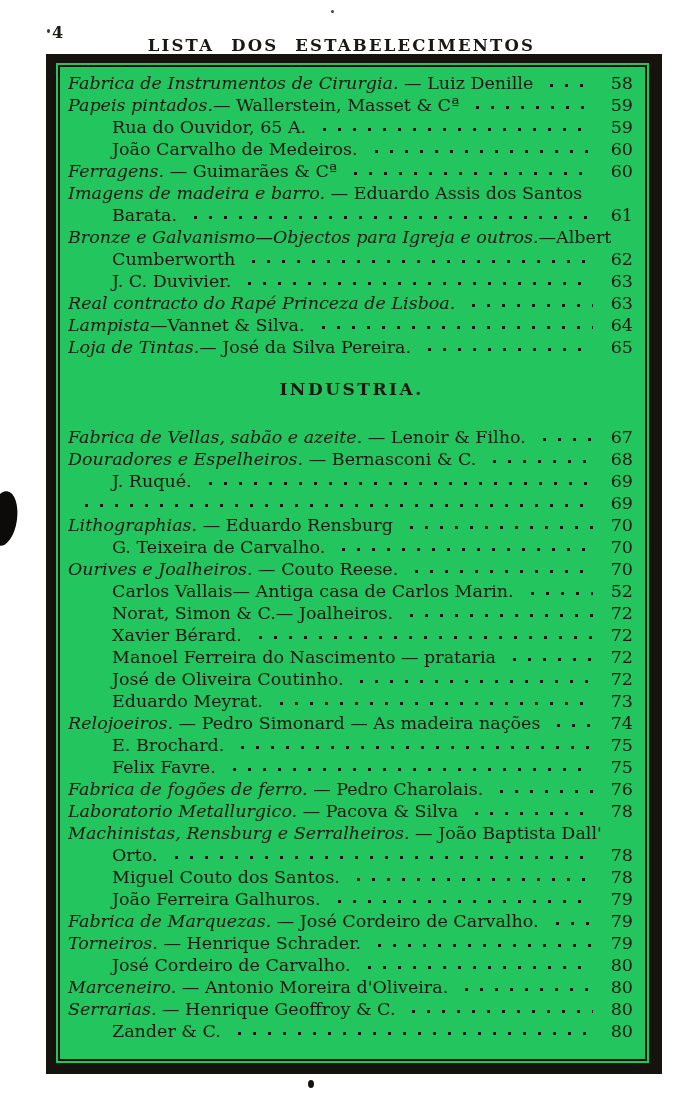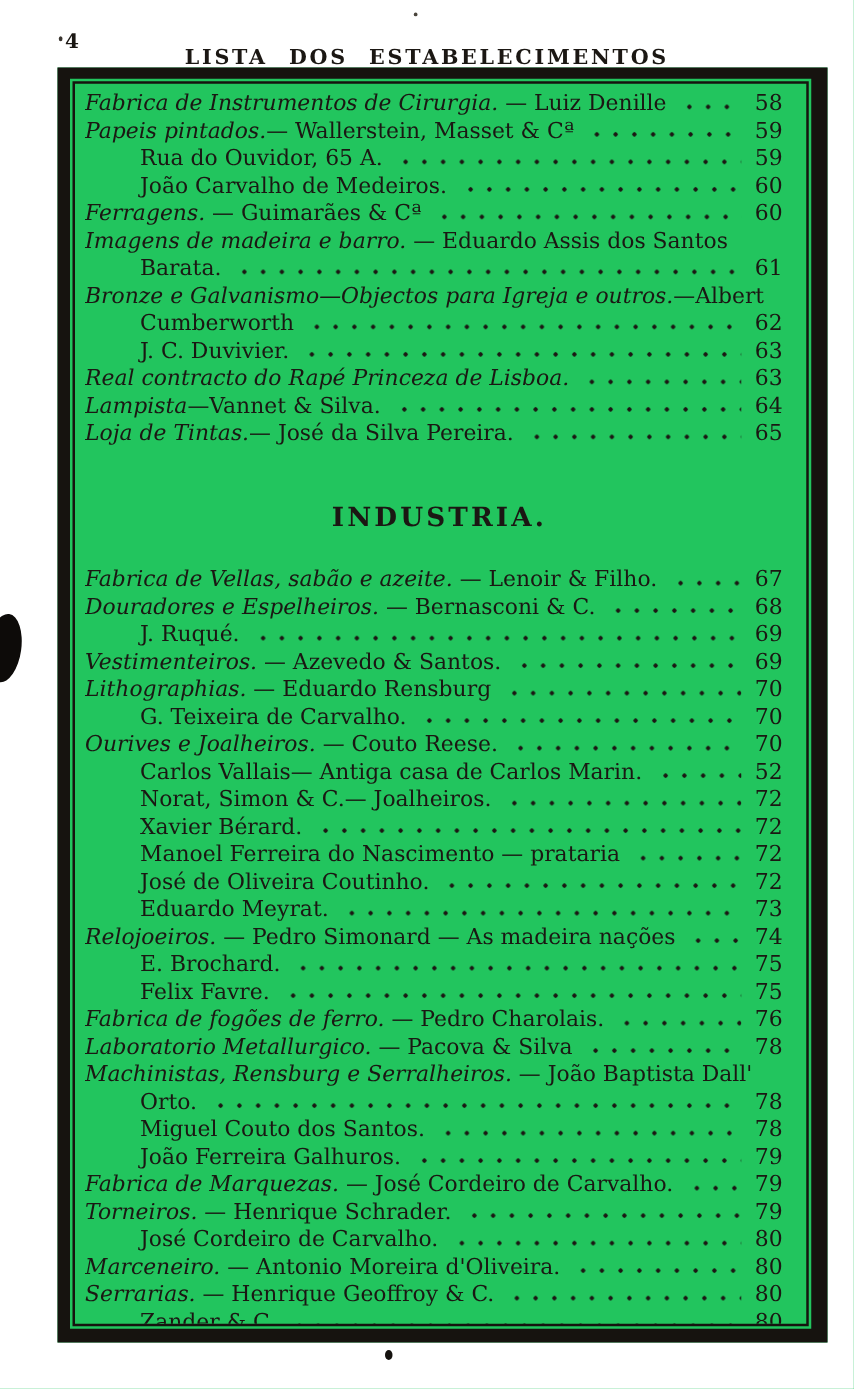--- a/index.html
+++ b/index.html
@@ -53,28 +53,28 @@
   .row .txt { flex: 0 1 auto; overflow: hidden; }
   .row .txt i { font-style: italic; }
   .row .leader {
     flex: 1 1 auto; align-self: stretch; min-width: 10px;
     margin: 0 4px 0 7px;
     background-image: radial-gradient(circle, #1b1713 1.5px, transparent 1.9px);
     background-size: 15px 7px;
     background-repeat: repeat-x;
     background-position: 4px calc(100% - 5px);
   }
-  .row .pg { flex: 0 0 36px; text-align: center; padding-right: 2px; }
+  .row .pg { flex: 0 0 36px; text-align: right; padding-right: 2px; }
   .row.indent .txt { padding-left: 44px; }
 
   .section-heading {
     text-align: center;
-    font-size: 21px; font-weight: 700;
+    font-size: 17px; font-weight: 700;
     letter-spacing: 2.5px;
-    margin: 43px 0 27px 0;
+    margin: 21px 0 27px 0;
   }
 
   
   .ink-blob {
     position: absolute; left: -10px; top: 491px;
     width: 27px; height: 55px;
     background: #0d0b09; border-radius: 50%;
     transform: rotate(8deg);
   }
   .ink-dot-bottom {
@@ -183,21 +183,20 @@
     <span class="txt"><i class="em">Douradores e Espelheiros.</i><span class="rm"> — Bernasconi &amp; C.</span></span>
     <span class="leader"></span>
     <span class="pg">68</span>
   </div>
           <div class="row indent">
     <span class="txt"><i class="em"></i><span class="rm">J. Ruqué.</span></span>
     <span class="leader"></span>
     <span class="pg">69</span>
   </div>
           <div class="row">
-    <span class="txt"><i class="em">Vestimenteiros.</i><span class="rm"> — Azevedo &amp; Santos.</span></span>
     <span class="leader"></span>
     <span class="pg">69</span>
   </div>
           <div class="row">
     <span class="txt"><i class="em">Lithographias.</i><span class="rm"> — Eduardo Rensburg</span></span>
     <span class="leader"></span>
     <span class="pg">70</span>
   </div>
           <div class="row indent">
     <span class="txt"><i class="em"></i><span class="rm">G. Teixeira de Carvalho.</span></span>

